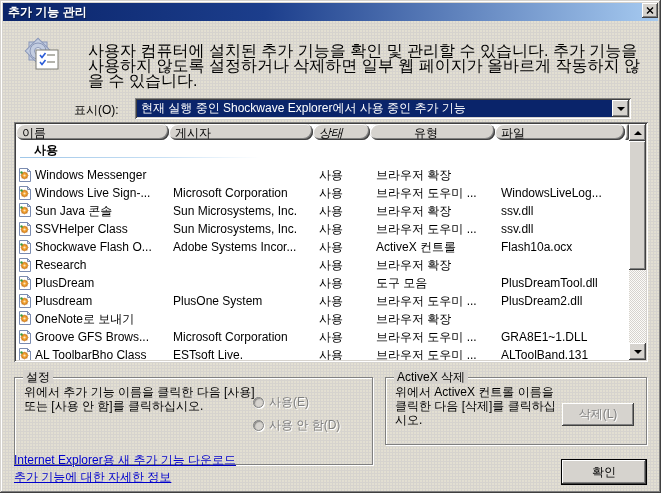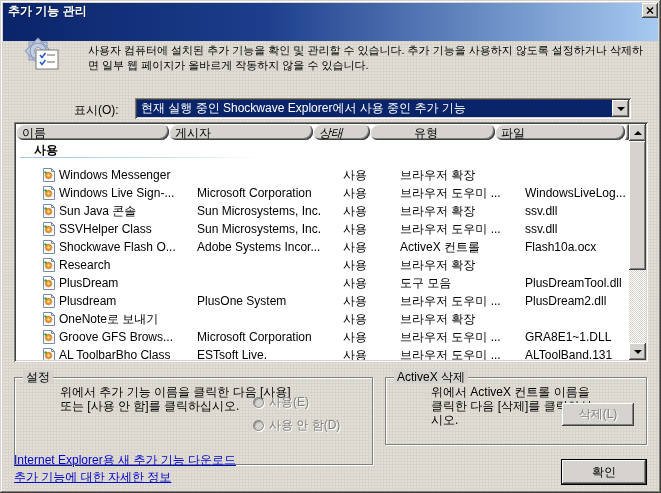--- a/index.html
+++ b/index.html
@@ -10,38 +10,38 @@
     position: absolute; inset: 0; width: 661px; height: 493px;
     background: #d6d3ce;
     background-image: radial-gradient(circle at 1px 1px, #e4e0d2 0.7px, transparent 0.8px);
     background-size: 3px 3px;
     box-shadow: inset -1px -1px 0 #404040, inset 1px 1px 0 #d6d3ce,
                 inset -2px -2px 0 #808080, inset 2px 2px 0 #ffffff;
   }
 
   
   .titlebar {
-    position: absolute; left: 3px; top: 3px; right: 3px; height: 38px;
+    position: absolute; left: 3px; top: 3px; right: 3px; height: 18px;
     background: linear-gradient(90deg, #0a246a 0%, #1c3e8c 40%, #a6caf0 100%);
-    display: flex; 
+    display: flex; align-items: center;
   }
   .title-text { color: #fff; font-weight: bold; font-size: 12px; padding-left: 5px;
     text-shadow: 1px 1px 0 rgba(0,0,0,.35); white-space: nowrap; }
   .close-btn {
     position: absolute; right: 3px; top: 3px; width: 16px; height: 15px;
     background: #d6d3ce;
     box-shadow: inset -1px -1px 0 #404040, inset 1px 1px 0 #ffffff, inset -2px -2px 0 #808080;
     display: flex; align-items: center; justify-content: center; cursor: default;
   }
 
   
   .main-icon { position: absolute; left: 23px; top: 36px; width: 38px; height: 38px; }
   .intro {
     position: absolute; left: 88px; top: 43px; width: 556px;
-    line-height: 15px; font-size: 11px;
+    line-height: 15px; font-size: 16px;
   }
 
   
   .show-label { position: absolute; left: 74px; top: 102px; }
   .combo {
     position: absolute; left: 135px; top: 98px; width: 496px; height: 21px;
     background: #fff;
     box-shadow: inset 1px 1px 0 #808080, inset -1px -1px 0 #ffffff,
                 inset 2px 2px 0 #404040, inset -2px -2px 0 #d6d3ce;
   }
@@ -79,21 +79,21 @@
 
   .lv-content { position: absolute; left: 2px; top: 18px; right: 19px; bottom: 2px;
     background: #fff; overflow: hidden; }
   .lv-group { position: relative; height: 26px; }
   .lv-group-label { position: absolute; left: 18px; top: 2px; font-weight: bold; }
   .lv-group-line { position: absolute; left: 4px; top: 17px; height: 1px; width: 240px;
     background: linear-gradient(to right, #9fc6e8 0%, #c8e0f4 60%, rgba(255,255,255,0) 100%); }
 
   .lv-row { height: 18px; display: flex; align-items: center; }
   .lv-row > div { white-space: nowrap; overflow: hidden; font-size: 12px; }
-  .c-name { width: 153px; padding-left: 2px; display: flex; align-items: center; gap: 3px; margin-left: 24px; }
+  .c-name { width: 153px; padding-left: 2px; display: flex; gap: 3px; }
   .c-name svg { flex: 0 0 auto; }
   .c-pub { width: 144px; padding-left: 4px; }
   .c-status { width: 57px; padding-left: 6px; }
   .c-type { width: 125px; padding-left: 6px; }
   .c-file { flex: 1; padding-left: 6px; }
 
   
   .v-scrollbar {
     position: absolute; top: 2px; right: 2px; width: 17px; height: 236px;
     background-color: #fcfbf8;
@@ -117,21 +117,21 @@
   .fieldset {
     position: absolute; border: 1px solid #808080;
     box-shadow: inset 1px 1px 0 #ffffff, 1px 1px 0 #ffffff;
   }
   .fs-settings { left: 14px; top: 377px; width: 359px; height: 88px; padding-left: 19px; }
   .fs-activex  { left: 385px; top: 377px; width: 262px; height: 68px; }
   .legend {
     position: absolute; top: -8px; left: 8px; background: #d6d3ce; padding: 0 3px;
     font-size: 12px; line-height: 14px;
   }
-  .fs-text { position: absolute; left: 9px; top: 7px; line-height: 14px; margin-left: 36px; }
+  .fs-text { position: absolute; left: 9px; top: 7px; line-height: 14px; }
   .fs-settings .fs-text { width: 240px; }
   .fs-activex .fs-text { width: 162px; }
 
   .disabled-text { color: #808080; text-shadow: 1px 1px 0 #ffffff; }
 
   .radio-row { position: absolute; left: 238px; display: flex; align-items: center; gap: 5px; }
   .radio-1 { top: 16px; } .radio-2 { top: 39px; }
   .radio-circle {
     width: 11px; height: 11px; border-radius: 50%;
     background: #d6d3ce; border: 1px solid #808080;

